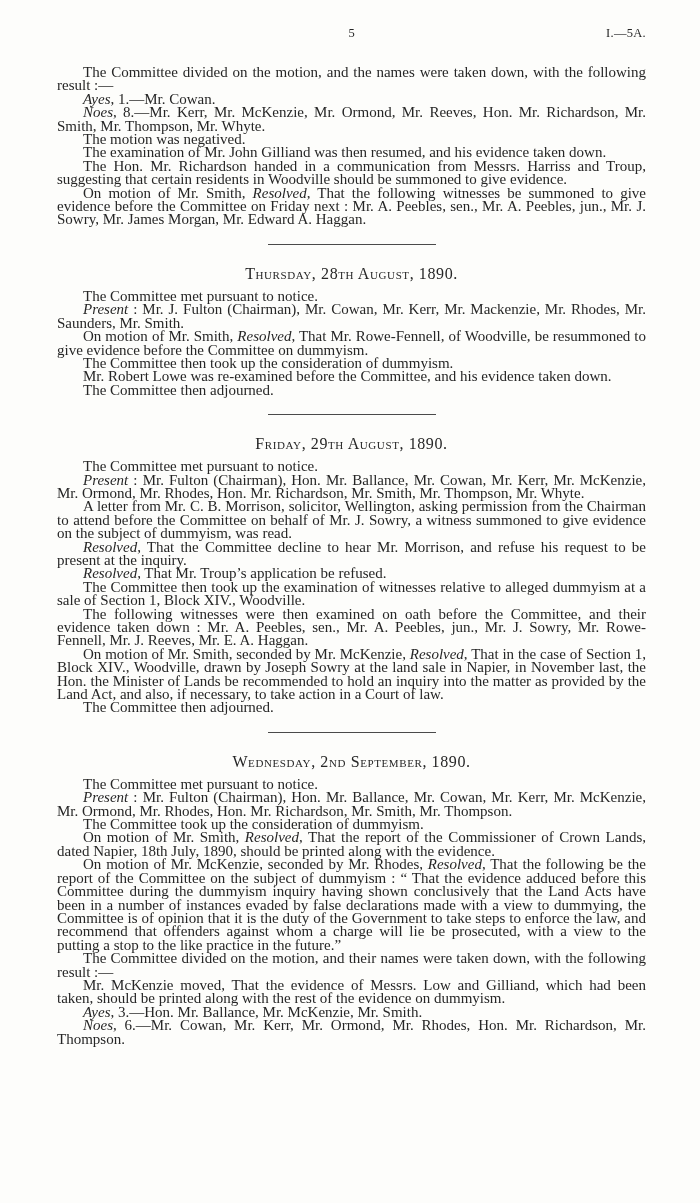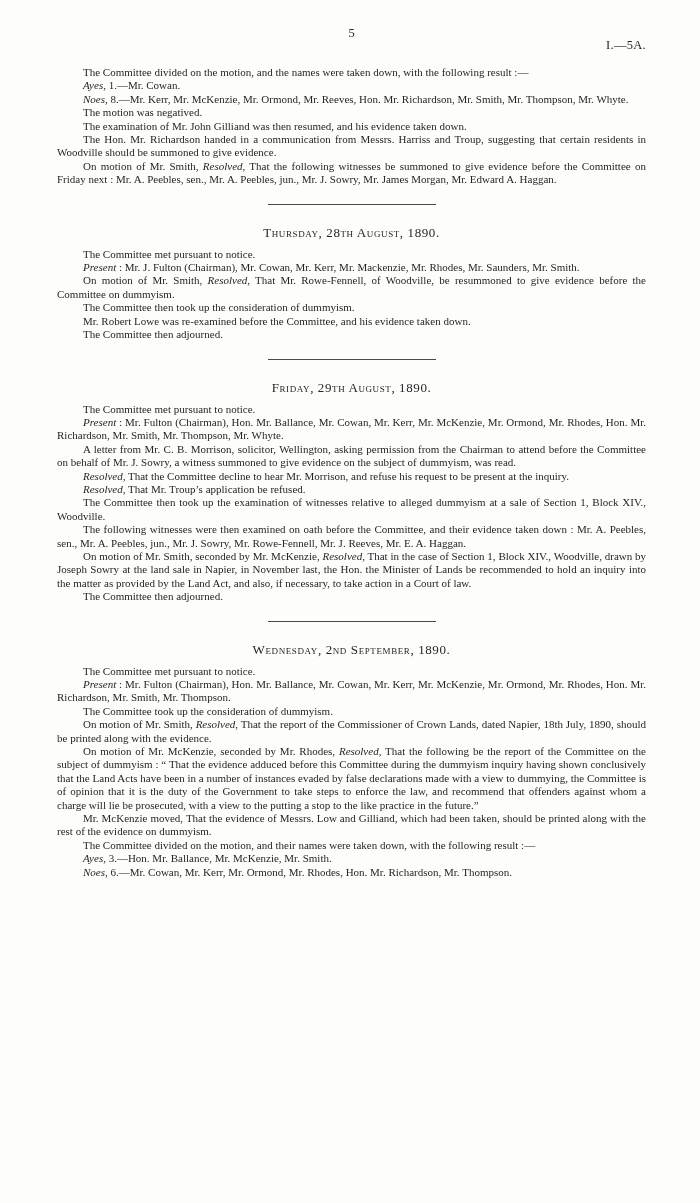--- a/index.html
+++ b/index.html
@@ -24,35 +24,35 @@
   }
   .page-number {
     position: absolute;
     left: 50%;
     transform: translateX(-50%);
     top: 0;
   }
   .paper-number {
     position: absolute;
     right: 0;
-    top: 12px;
+    top: 0;
     letter-spacing: 0.3px;
   }
   .doc-body { }
   .para {
-    font-size: 11px;
+    font-size: 15px;
     line-height: 13.4px;
     text-align: justify;
     text-indent: 26px;
   }
   .italic { font-style: italic; }
   .session-heading {
     text-align: center;
     font-weight: normal;
-    font-size: 13px;
+    font-size: 16px;
     font-variant: small-caps;
     letter-spacing: 0.6px;
     margin: 20px 0 7px 0;
   }
   .section-rule {
     width: 168px;
     height: 0;
     border-top: 1px solid #4a4a4a;
     margin: 17px auto 0 auto;
   }
@@ -99,19 +99,19 @@
         <p class="para">The Committee then adjourned.</p>
       </section>
       <div class="section-rule"></div>
       <section>
         <h2 class="session-heading">Wednesday, 2nd September, 1890.</h2>
         <p class="para">The Committee met pursuant to notice.</p>
         <p class="para"><span class="italic">Present</span> : Mr. Fulton (Chairman), Hon. Mr. Ballance, Mr. Cowan, Mr. Kerr, Mr. McKenzie, Mr. Ormond, Mr. Rhodes, Hon. Mr. Richardson, Mr. Smith, Mr. Thompson.</p>
         <p class="para">The Committee took up the consideration of dummyism.</p>
         <p class="para">On motion of Mr. Smith, <span class="italic">Resolved</span>, That the report of the Commissioner of Crown Lands, dated Napier, 18th July, 1890, should be printed along with the evidence.</p>
         <p class="para">On motion of Mr. McKenzie, seconded by Mr. Rhodes, <span class="italic">Resolved</span>, That the following be the report of the Committee on the subject of dummyism : “ That the evidence adduced before this Committee during the dummyism inquiry having shown conclusively that the Land Acts have been in a number of instances evaded by false declarations made with a view to dummying, the Committee is of opinion that it is the duty of the Government to take steps to enforce the law, and recommend that offenders against whom a charge will lie be prosecuted, with a view to the putting a stop to the like practice in the future.”</p>
+        <p class="para">The Committee divided on the motion, and their names were taken down, with the following result :—</p>
         <p class="para">Mr. McKenzie moved, That the evidence of Messrs. Low and Gilliand, which had been taken, should be printed along with the rest of the evidence on dummyism.</p>
-        <p class="para">The Committee divided on the motion, and their names were taken down, with the following result :—</p>
         <p class="para"><span class="italic">Ayes</span>, 3.—Hon. Mr. Ballance, Mr. McKenzie, Mr. Smith.</p>
         <p class="para"><span class="italic">Noes</span>, 6.—Mr. Cowan, Mr. Kerr, Mr. Ormond, Mr. Rhodes, Hon. Mr. Richardson, Mr. Thompson.</p>
       </section>
     </main>
 </div>
 
 </body></html>

